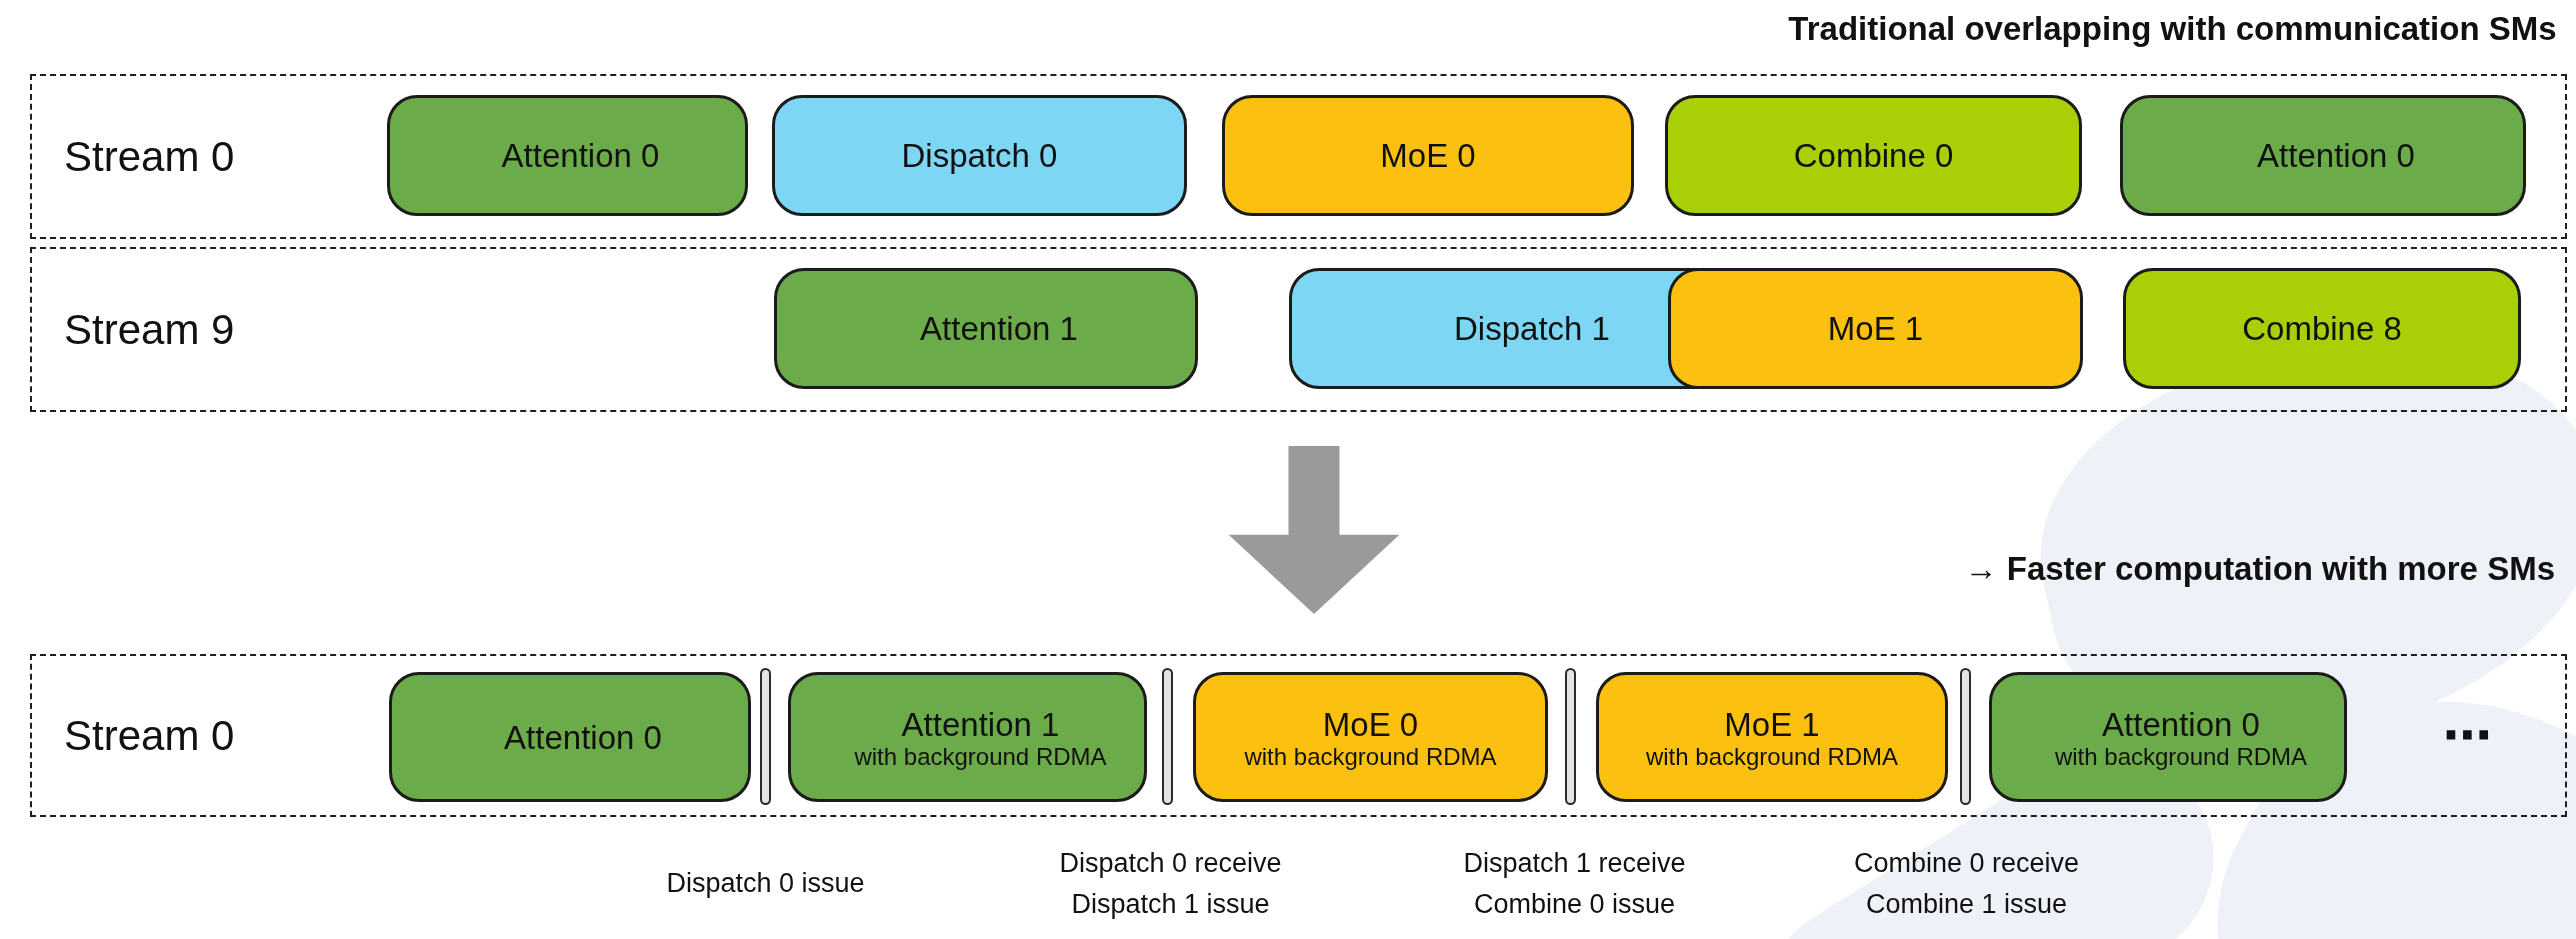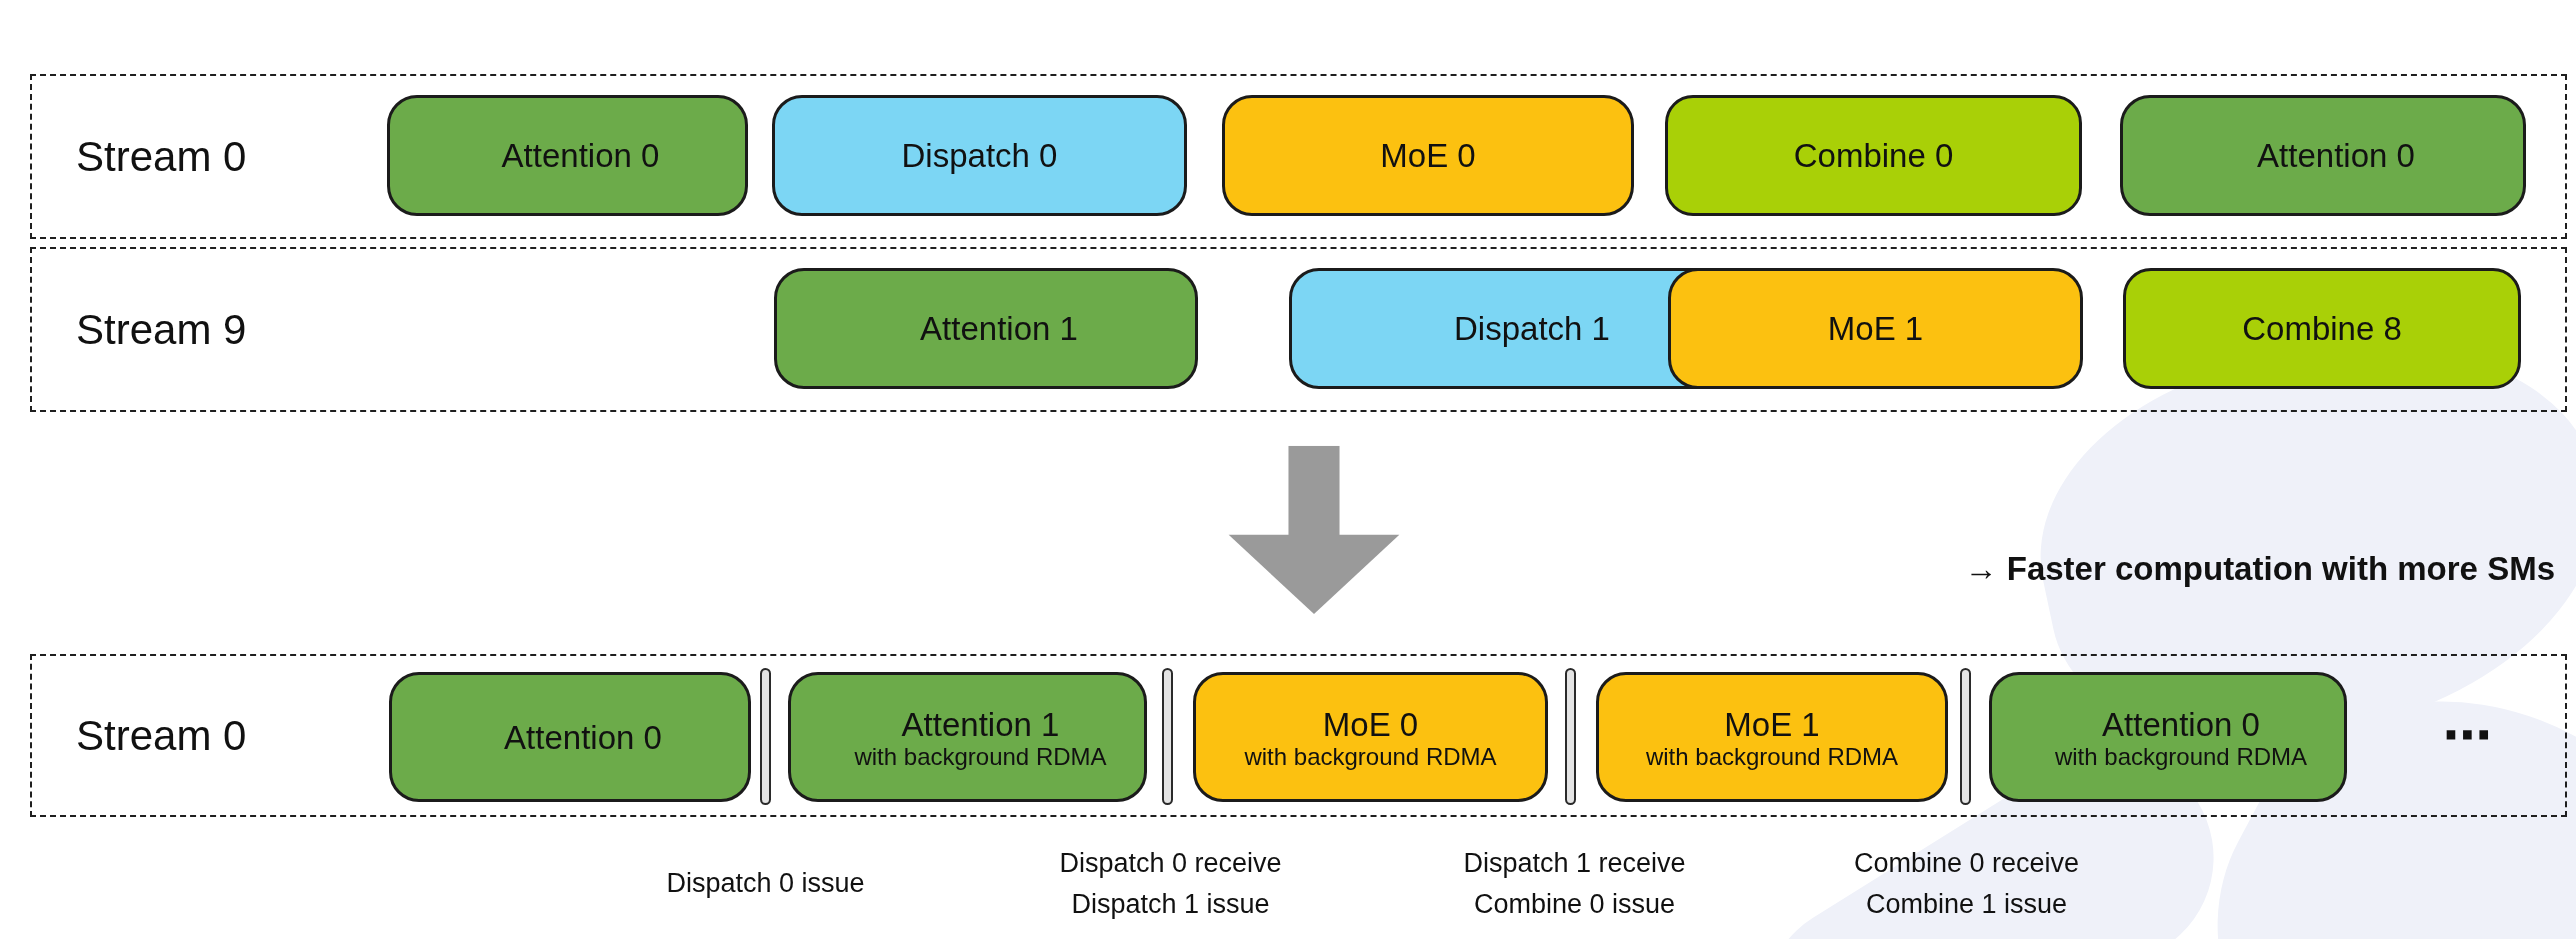--- a/index.html
+++ b/index.html
@@ -24,41 +24,41 @@
   .rowbox{
     position:absolute;left:30px;width:2537px;
     border:2.6px dashed #1f1f1f;
     box-sizing:border-box;
   }
   #box1{top:74px;height:165px;}
   #box2{top:247px;height:165px;}
   #box3{top:654px;height:163px;}
 
   .stream-label{
-    position:absolute;left:44px;top:0;bottom:0;
+    position:absolute;left:32px;top:0;bottom:0;
     display:flex;align-items:center;
     font-size:42px;font-weight:400;white-space:nowrap;
   }
 
   .block{
     position:absolute;
     box-sizing:border-box;
     border:3.5px solid var(--outline,#1b1b1b);
     border-radius:30px;
     display:flex;flex-direction:column;align-items:center;justify-content:center;
     text-align:center;
   }
   .r12{top:19.4px;height:121px;}
   .r3{top:16px;height:130px;}
   .blabel{font-size:33px;font-weight:500;line-height:39px;white-space:nowrap;}
   .bsub{font-size:24px;font-weight:400;line-height:26px;white-space:nowrap;}
   .c-attention{background:var(--attention,#6cab4a);padding-left:26px;}
   .c-dispatch{background:var(--dispatch,#7cd6f4);}
   .c-moe{background:var(--moe,#fcc110);}
-  .c-combine{background:var(--combine,#a9d007);border-radius:28px;}
+  .c-combine{background:var(--combine,#a9d007);}
 
   .divider{
     position:absolute;top:12.3px;width:10.6px;height:137px;
     box-sizing:border-box;
     background:var(--divider_fill,#e4e4e4);
     border:2.2px solid #2a2a2a;
     border-radius:7px;
   }
 
   .ellipsis{
@@ -79,20 +79,21 @@
 </style>
 </head>
 <body>
 
 <div id="canvas">
 
   <div class="wm wm1"></div>
   <div class="wm wm2"></div>
   <div class="wm wm3"></div>
 
+  <div class="title title-top">Traditional overlapping with communication SMs</div>
 
   <div class="rowbox" id="box1">
     <div class="stream-label">Stream 0</div>
     <div class="block r12 c-attention" style="left:355px;width:361px">
       <span class="blabel">Attention 0</span>
     </div>
     <div class="block r12 c-dispatch" style="left:740px;width:415px">
       <span class="blabel">Dispatch 0</span>
     </div>
     <div class="block r12 c-moe" style="left:1190px;width:412px">

